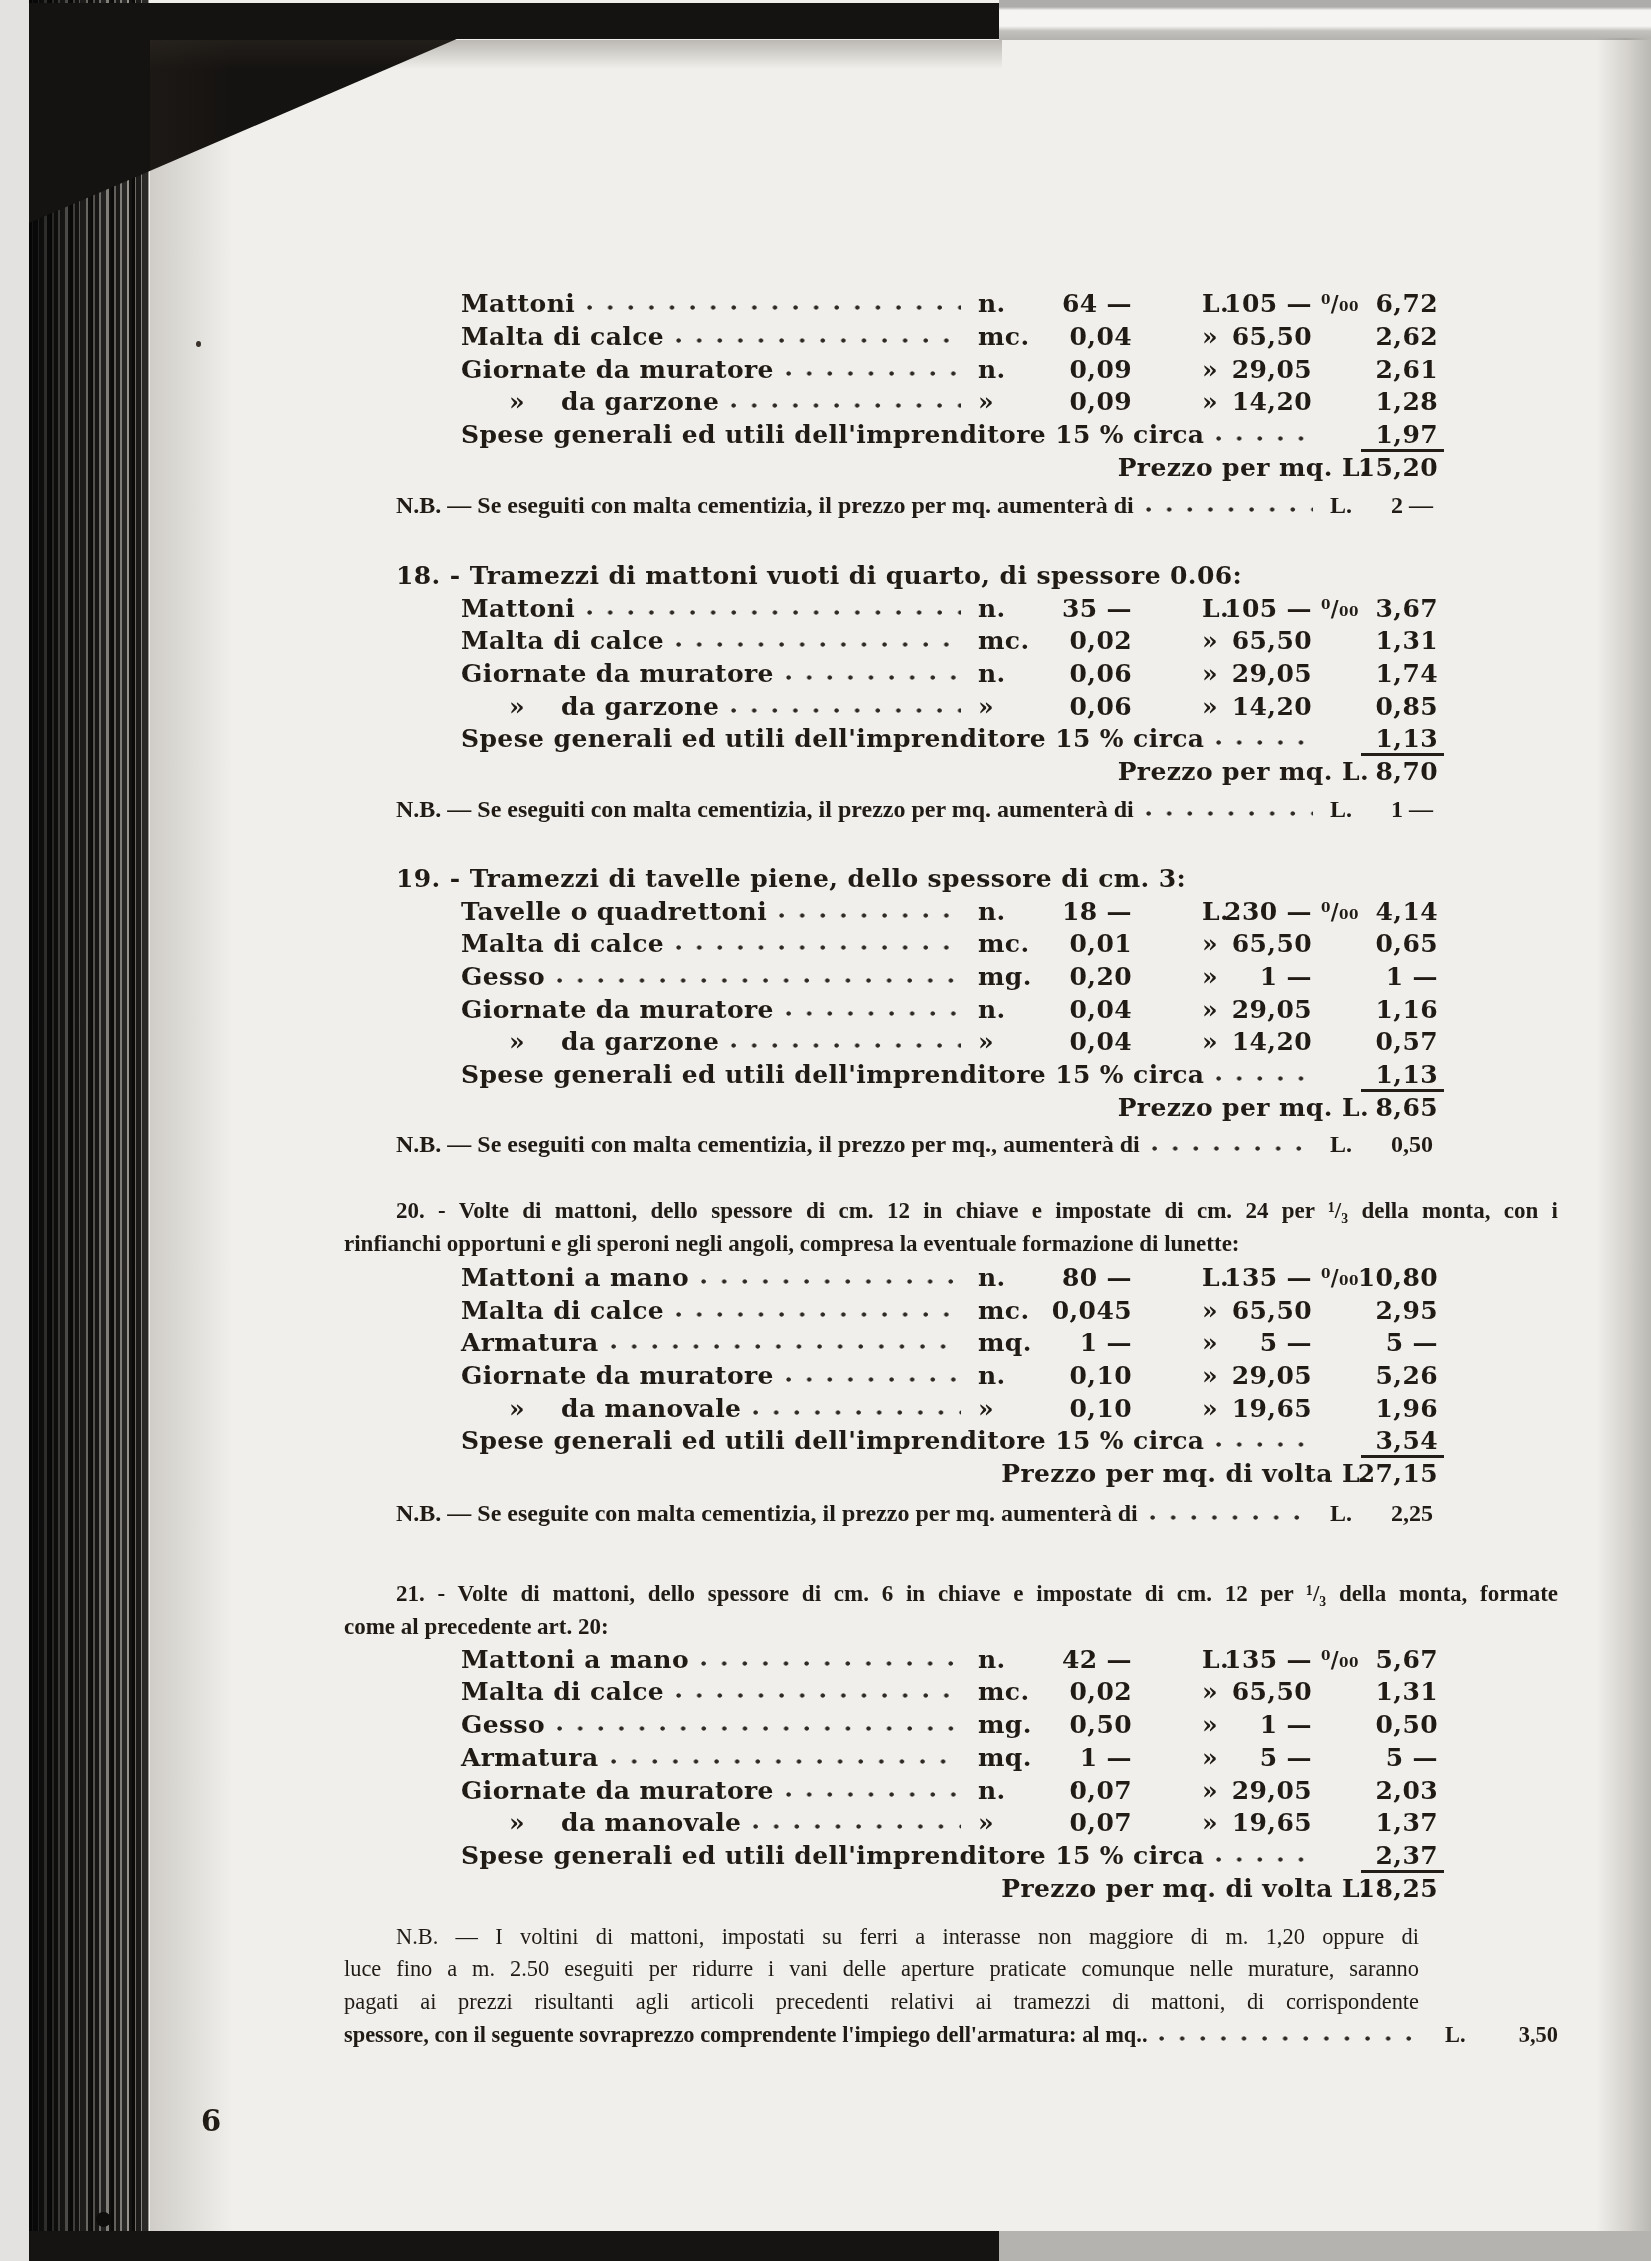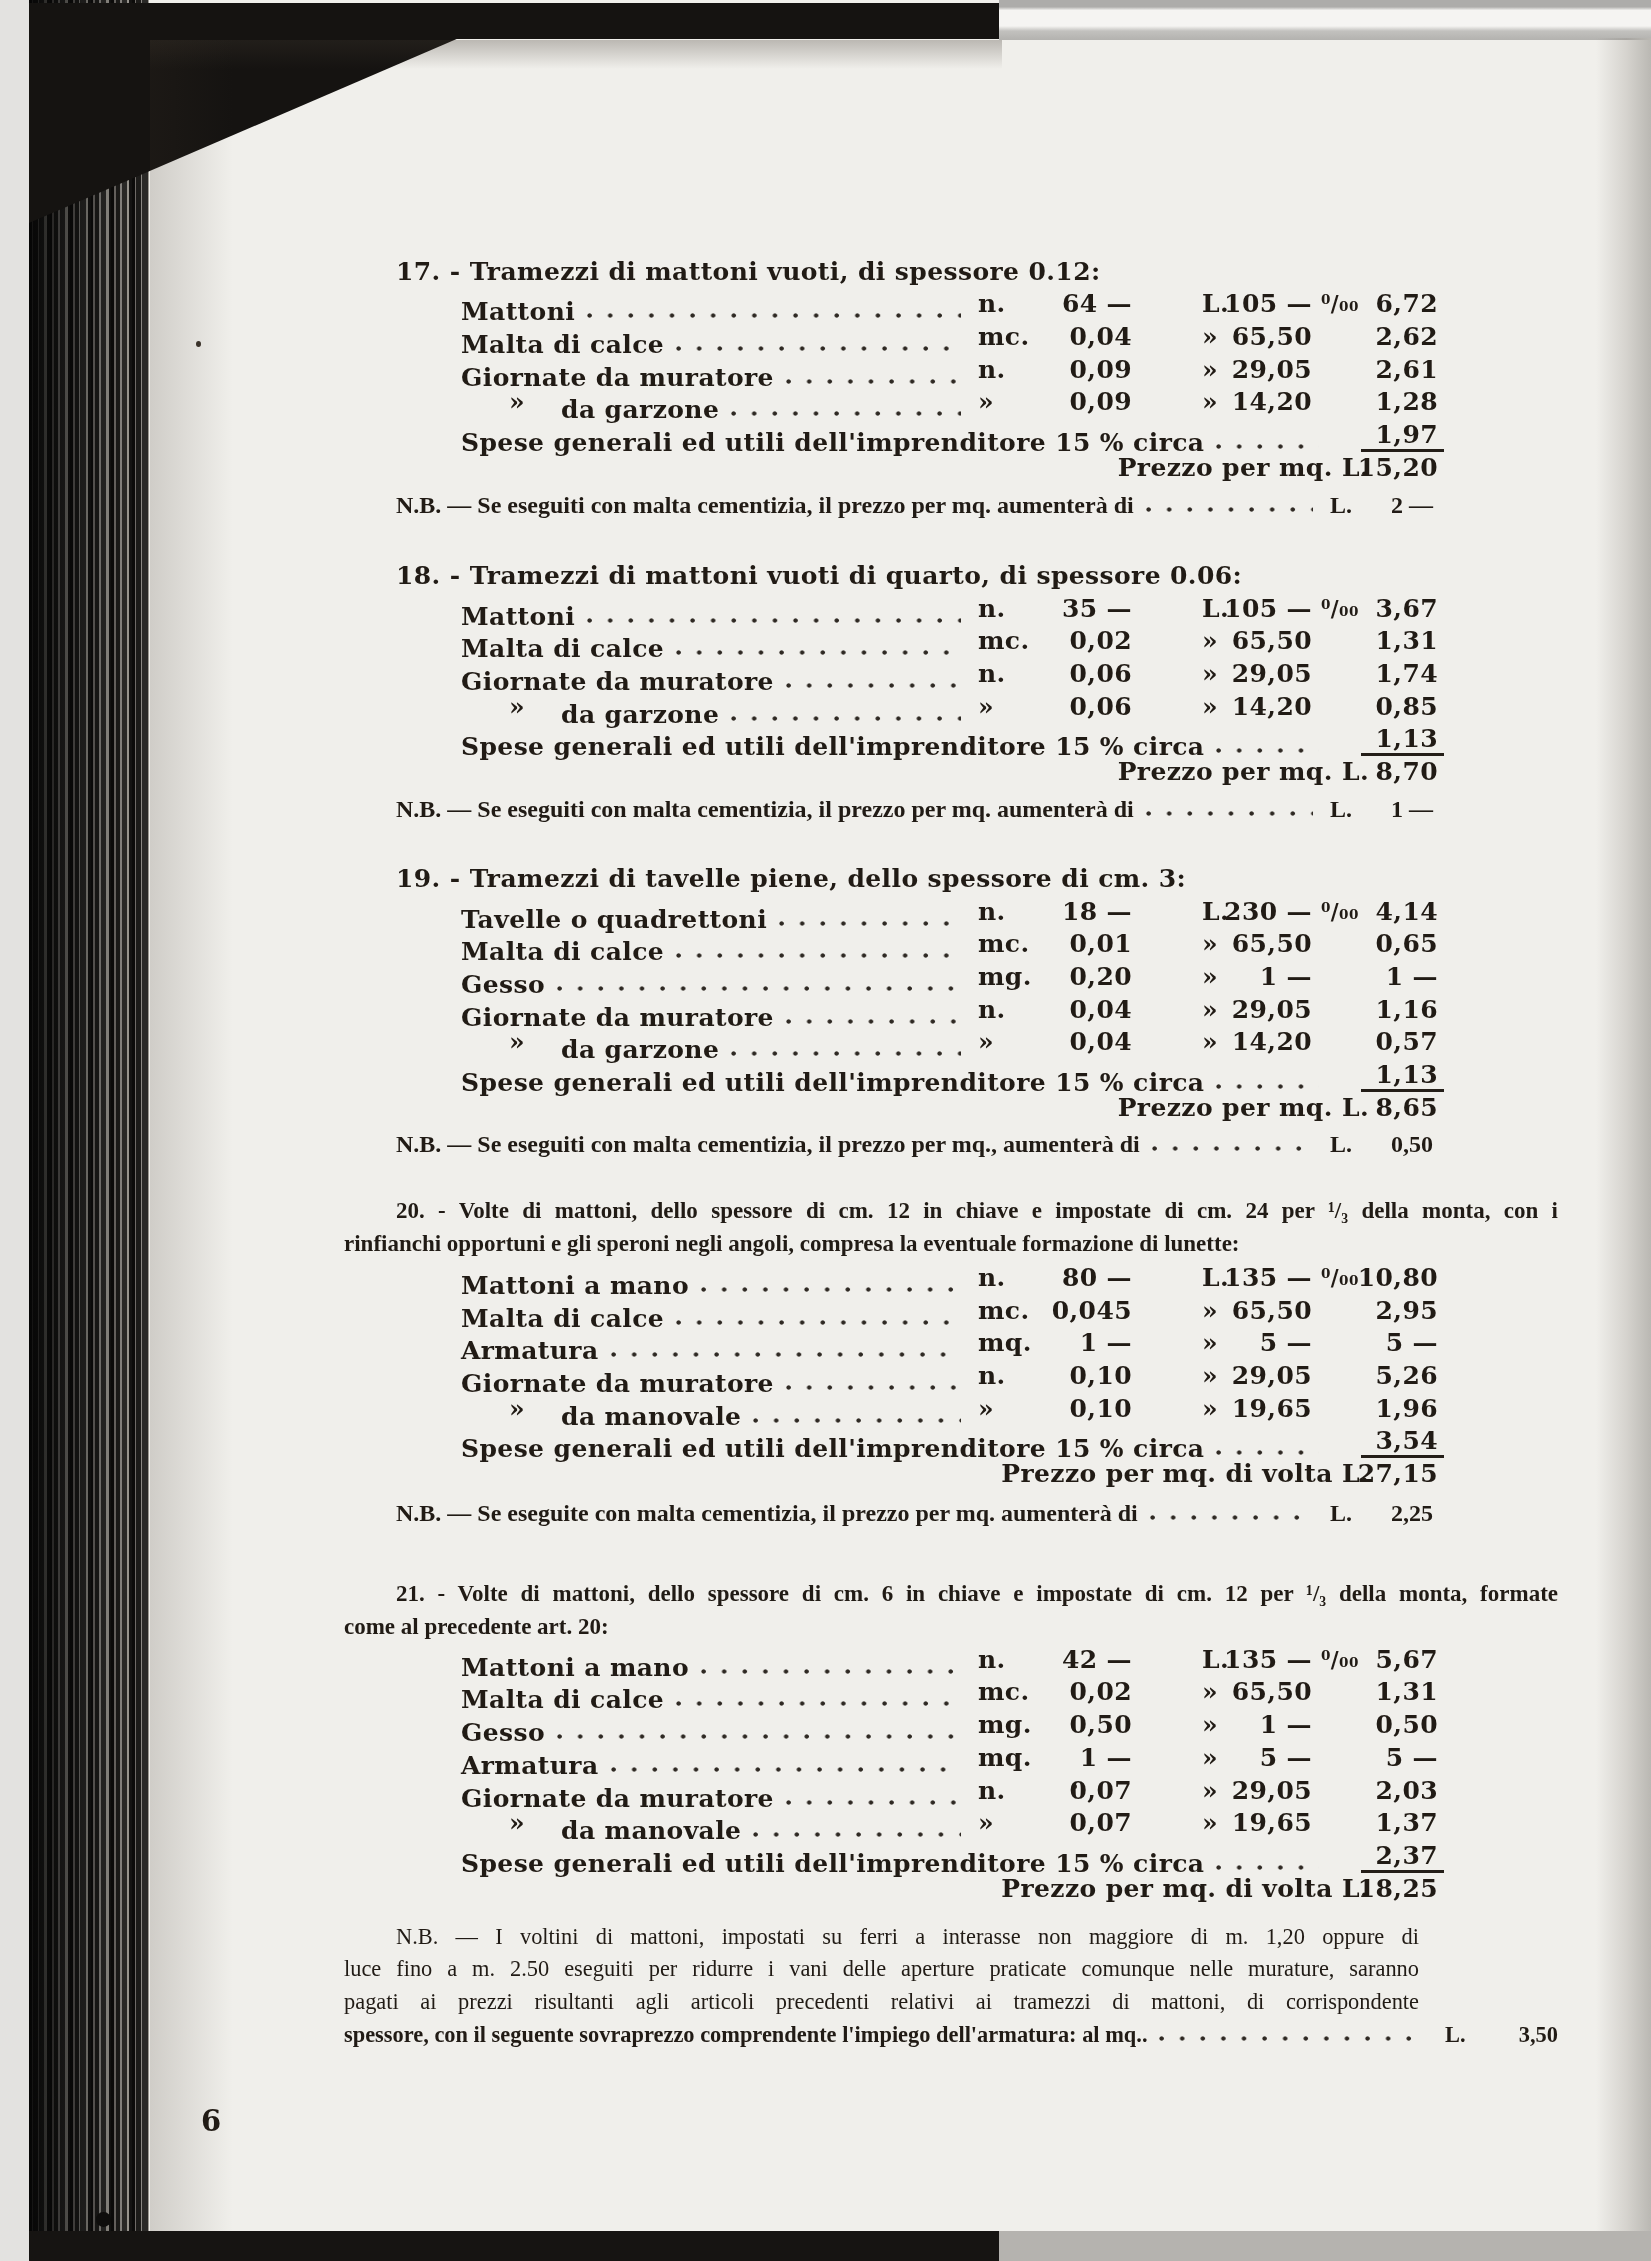--- a/index.html
+++ b/index.html
@@ -37,21 +37,21 @@
   .para{position:absolute;left:344px;width:1214px;height:33px;line-height:33px;
     font-family:"Liberation Serif",serif;font-size:23px;font-weight:700;
     text-align:justify;text-align-last:justify;}
   .para.lastline{text-align:left;text-align-last:left;white-space:nowrap;}
   .para.indent{text-indent:52px;}
   .fline{position:absolute;left:344px;width:1075px;height:33px;line-height:33px;
     font-family:"Liberation Serif",serif;font-size:22.4px;font-weight:400;
     text-align:justify;text-align-last:justify;}
   .fline.indent{text-indent:52px;}
   .row{position:absolute;left:0;width:1651px;height:33px;line-height:33px;font-size:25px;letter-spacing:0.4px;}
-  .lblcell{position:absolute;top:8px;height:33px;display:flex;align-items:stretch;}
+  .lblcell{position:absolute;top:0;height:33px;display:flex;align-items:stretch;}
   .lbl{white-space:nowrap;}
   .leader{flex:1 1 auto;min-width:0;margin:0 8.6px 0 12px;
     background-image:radial-gradient(circle at 2.6px 2.6px, rgba(30,24,18,.92) 1.8px, rgba(30,24,18,0) 2.6px);
     background-size:20.6px 5.2px;background-repeat:repeat-x;background-position:0 calc(100% - 9.5px);}
   .ditto{position:absolute;left:509px;}
   .unit{position:absolute;left:978px;width:65px;}
   .qty{position:absolute;left:998px;width:134px;text-align:right;}
   .psym{position:absolute;left:1202px;width:38px;}
   .pval{position:absolute;left:1216px;width:96px;text-align:right;}
   .psuf{position:absolute;left:1321px;width:62px;font-size:21.5px;}
@@ -80,21 +80,20 @@
 <div class="top-right"></div>
 <div class="right-strip"></div>
 <div class="bind-shadow"></div>
 <div class="bottom-band"></div>
 <div class="bottom-right"></div>
 <div class="corner-dot"></div>
 <div class="speck" style="left:196px;top:341px;width:5.2px;height:6px;"></div>
 <div class="speck" style="left:1072px;top:1784px;width:5.2px;height:5.2px;"></div>
 
 <div id="content">
-    <div class="title" style="top: 255px;">17. - Tramezzi di mattoni vuoti, di spessore 0.12:</div>
     <div class="row" style="top: 287px;">
       <span class="lblcell" style="left: 461px; right: 681px;">
         <span class="lbl">Mattoni</span>
         <span class="leader"></span>
       </span>
       <span class="unit">n.</span>
       <span class="qty">64 —</span>
       <span class="psym">L.</span>
       <span class="pval">105 —</span>
       <span class="psuf">⁰/₀₀</span>

